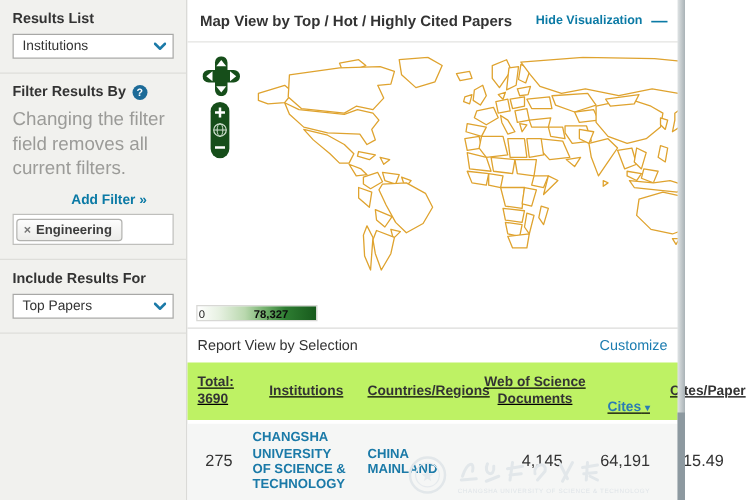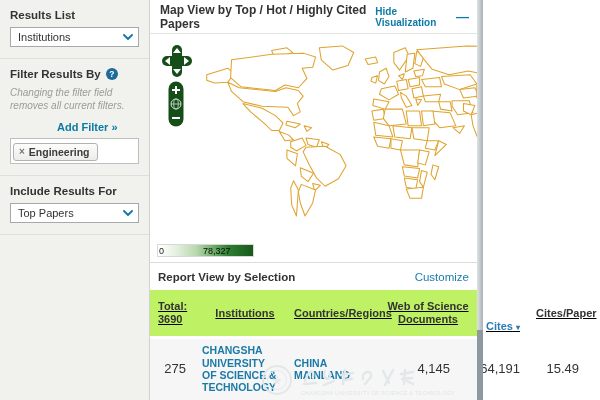--- a/index.html
+++ b/index.html
@@ -1,31 +1,31 @@
 <!DOCTYPE html>
 <html><head>
 <meta charset="utf-8">
 <style>
   * { margin:0; padding:0; box-sizing:border-box; }
   html,body { width:600px; height:400px; overflow:hidden; background:#fff;
     font-family:"Liberation Sans", sans-serif; }
-  #app { position:relative; width:483px; height:400px; background:#fff; }
+  #app { position:relative; width:548px; height:400px; background:#fff; }
 
   
   .sidebar { position:absolute; left:0; top:0; width:150px; height:400px;
     background:#f1f1ee; border-right:1px solid #d2d2cf; }
   .side-section { padding:9px 10px 11px 10px; border-bottom:1px solid #dedeb b; border-bottom:1px solid #dededa; }
   .side-label { font-size:11.5px; font-weight:bold; color:#333; margin-bottom:6px; display:flex; align-items:center; gap:5px; }
   .selectbox { height:20px; background:#fff; border:1px solid #a8a8a6; display:flex;
     align-items:center; justify-content:space-between; padding:0 5px 0 7px; cursor:pointer; }
   .selectbox span { font-size:11px; color:#333; }
   .chev { width:10px; height:8px; flex:none; }
   .help-icon { width:12px; height:12px; border-radius:50%; background:#1d6b98; color:#fff;
     font-size:8.5px; font-weight:bold; display:inline-flex; align-items:center; justify-content:center; }
-  .filter-note { font-size:10px; font-style:italic; color:#9b9b98; line-height:1.3; margin:2px 0 5px 0; }
+  .filter-note { font-size:15px; color:#9b9b98; line-height:1.3; margin:2px 0 5px 0; }
   .add-filter { font-size:11px; font-weight:bold; color:#0b7aa5; text-decoration:none; display:inline-block; margin-bottom:5px; cursor:pointer;margin-left:47px; }
   .filterbox { background:#fff; border:1px solid #bfbfbc; min-height:24px; padding:2px; }
   .tag { display:inline-flex; align-items:center; gap:4px; border:1px solid #b2b2af; border-radius:3px;
     background:linear-gradient(#fdfdfd,#ececea); padding:2px 7px 2px 5px; }
   .tag .x { font-size:10px; color:#777; font-weight:bold; cursor:pointer; }
   .tag .t { font-size:10.5px; color:#3c3c3c; font-weight:bold; }
   .btn-row { display:flex; gap:8px; padding:12px 10px; }
   .btn { background:linear-gradient(#ffffff,#f2f2f0); border:1px solid #b3b3b0; border-radius:3px;
     font-size:11px; color:#156f96; padding:3px 10px 4px 10px; cursor:pointer; font-family:inherit; }
 
@@ -39,24 +39,24 @@
 
   .map-area { position:relative; height:229px; border-bottom:1px solid #dcdcda; overflow:hidden; }
   .world { position:absolute; left:30px; top:11px; width:420px; height:184px; }
   .world path { stroke:#dfa32f; stroke-width:1.1; stroke-linejoin:round; fill:#fff; cursor:pointer; }
   .pan-ctl { position:absolute; left:12px; top:11px; cursor:pointer; }
   .zoom-ctl { position:absolute; left:18px; top:47px; cursor:pointer; }
   .legend { position:absolute; left:7px; bottom:5px; width:97px; height:13px;
     background:linear-gradient(to right,#ffffff,#e7f1e2 18%,#b9d8ae 40%,#6fae69 58%,#2e7d32 74%,#175a1c 100%);
     border:1px solid #d8d8d5; }
   .legend .lmin { position:absolute; left:1px; top:1px; font-size:9px; color:#222; }
-  .legend .lmax { position:absolute; left:45px; top:1px; font-size:9px; color:#0c0c0c; }
+  .legend .lmax { position:absolute; left:45px; top:1px; font-size:9px; color:#0c0c0c;font-weight:bold; }
 
   .report-header { height:27px; display:flex; align-items:center; padding:0 14px 0 8px; }
-  .report-title { font-size:11.5px; font-weight:bold; color:#333; }
+  .report-title { font-size:11.5px; font-weight:normal; color:#333; }
   .customize { font-size:11.5px; color:#1b7cb0; cursor:pointer; }
 
   .grid { display:grid; grid-template-columns:46px 98px 92px 84px 66px 58px; }
   .thead { background:#bef264; min-height:31px; align-items:center; padding:3px 0;text-decoration:underline; }
   .th { font-size:11px; font-weight:bold; color:#333; text-align:center; line-height:1.2; }
   .th-total { text-align:left; padding-left:8px; }
   .th-cites { color:#2a7cb5; cursor:pointer;margin-top:27px; }
   .sort-arrow { font-size:8px; color:#2a7cb5; }
   .trow { background:#f5f6f5; margin-top:3px; padding:5px 0 6px 0; align-items:center; }
   .td { font-size:13px; color:#333; line-height:1.18; }

